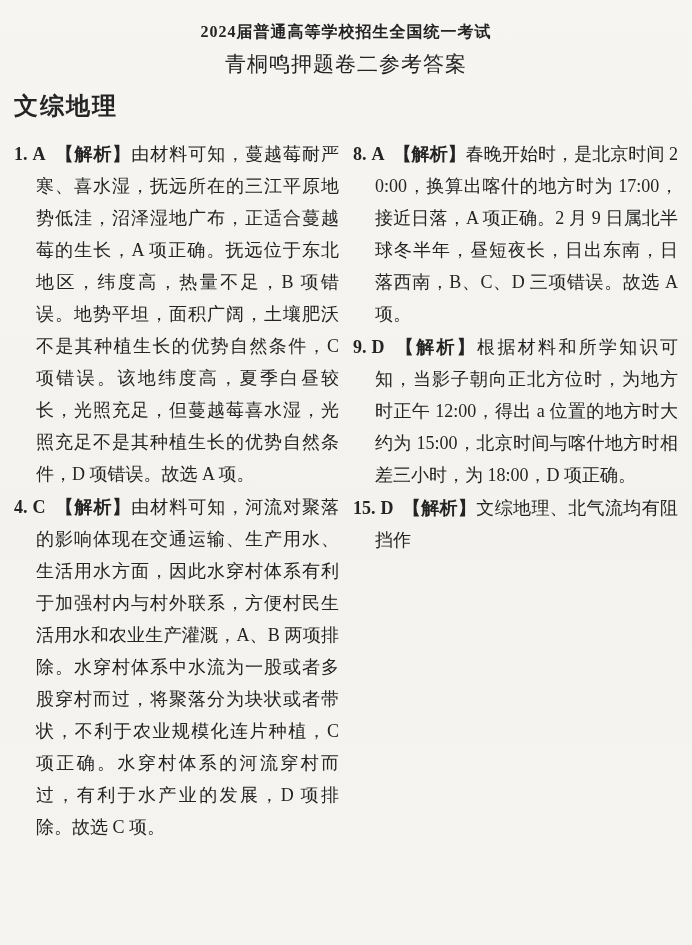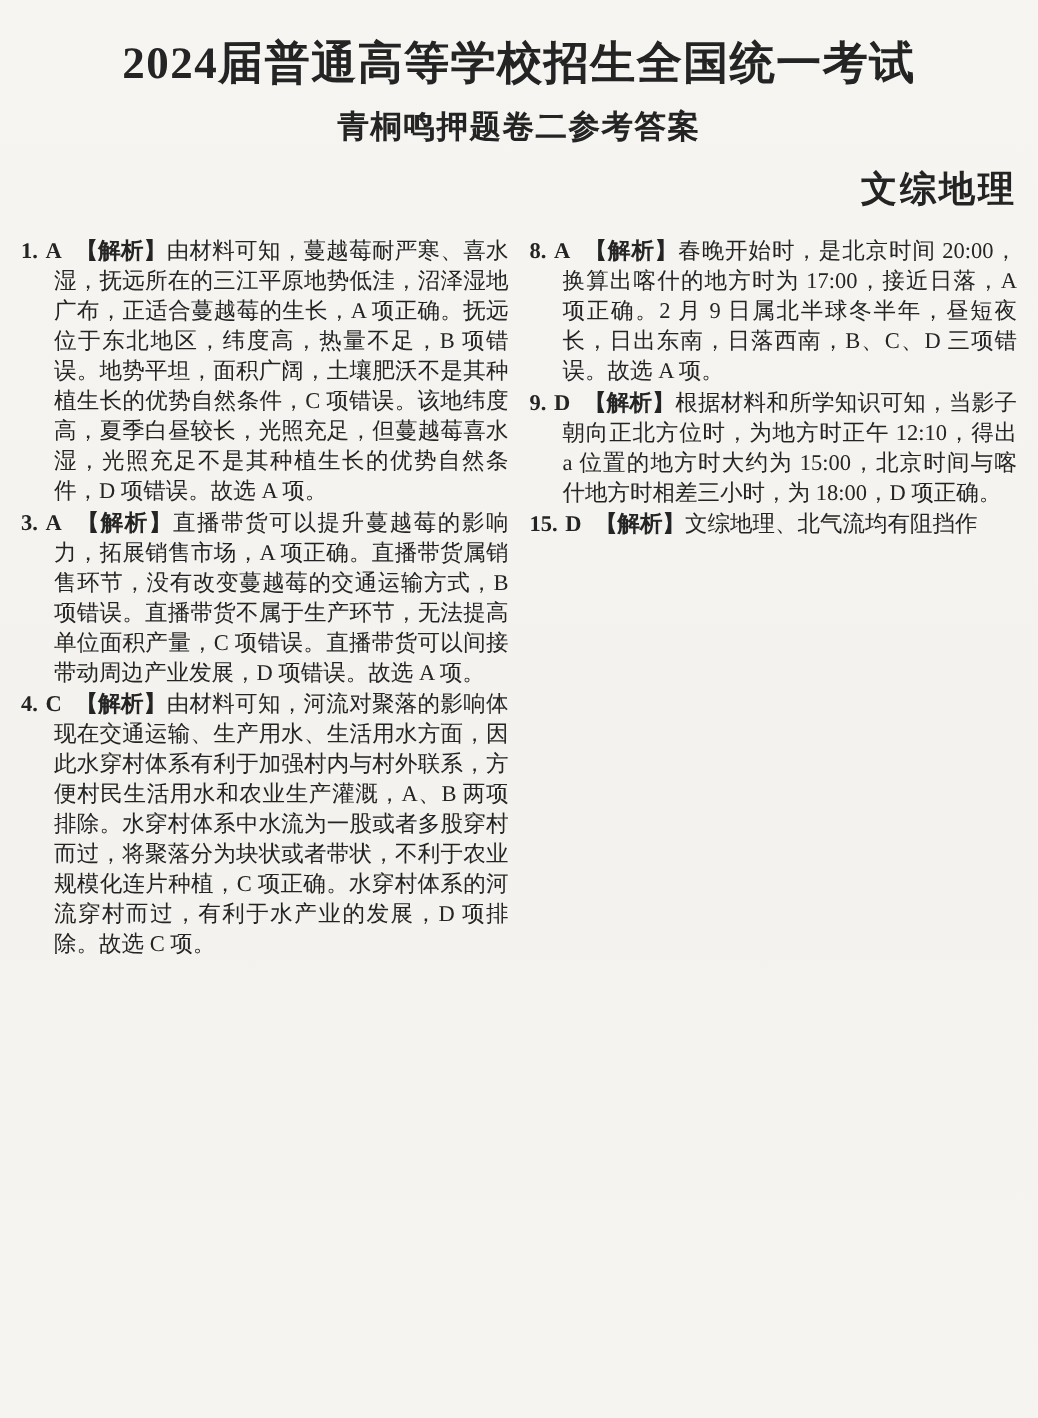--- a/index.html
+++ b/index.html
@@ -17,52 +17,52 @@
   }
   .page {
     width: 692px;
     height: 945px;
     box-sizing: border-box;
     padding: 20px 14px 0 14px;
     background: linear-gradient(180deg, #f6f5f2 0%, #f3f2ee 55%, #f5f4f1 100%);
   }
   .title-line1 {
     text-align: center;
-    font-size: 30px;
+    font-size: 16px;
     font-weight: bold;
     letter-spacing: 1px;
     margin: 2px 0 0 0;
   }
   .title-line2 {
     text-align: center;
     font-size: 21px;
-    font-weight: bold;
+    font-weight: normal;
     letter-spacing: 1px;
     margin: 7px 0 0 0;
   }
   .subject {
-    text-align: right;
+    text-align: left;
     font-size: 24px;
     font-weight: bold;
     letter-spacing: 2px;
     margin: 12px 0 0 0;
     font-family: "Liberation Sans", "DejaVu Sans", sans-serif;
   }
   .columns {
     display: flex;
     gap: 14px;
     margin-top: 16px;
   }
   .col {
     width: 325px;
     box-sizing: border-box;
   }
   .item {
-    font-size: 15px;
-    line-height: 20px;
+    font-size: 18px;
+    line-height: 32px;
     text-align: justify;
     padding-left: 22px;
     text-indent: -22px;
     margin: 0 0 1px 0;
     word-break: break-all;
   }
   .item .num {
     font-weight: bold;
     font-family: "Liberation Serif", serif;
   }
@@ -81,24 +81,23 @@
 <div class="page">
 
   <div class="title-line1">2024届普通高等学校招生全国统一考试</div>
   <div class="title-line2">青桐鸣押题卷二参考答案</div>
   <div class="subject">文综地理</div>
 
   <div class="columns">
 
     <div class="col">
       <div class="item"><span class="num">1.</span><span class="ans">A</span><span class="marker">【解析】</span><span>由材料可知，蔓越莓耐严寒、喜水湿，抚远所在的三江平原地势低洼，沼泽湿地广布，正适合蔓越莓的生长，A 项正确。抚远位于东北地区，纬度高，热量不足，B 项错误。地势平坦，面积广阔，土壤肥沃不是其种植生长的优势自然条件，C 项错误。该地纬度高，夏季白昼较长，光照充足，但蔓越莓喜水湿，光照充足不是其种植生长的优势自然条件，D 项错误。故选 A 项。</span></div>
-      <div class="item"><span class="num">3.</span><span class="ans">A</span><span class="marker">【解析】</span><span>直播带货可以提升蔓越莓的影响力，拓展销售市场，A 项正确。直播带货属销售环节，没有改变蔓越莓的交通运输方式，B 项错误。直播带货不属于生产环节，无法提高单位面积产量，C 项错误。直播带货可以间接带动周边产业发展，D 项错误。故选 A 项。</span></div>
       <div class="item"><span class="num">4.</span><span class="ans">C</span><span class="marker">【解析】</span><span>由材料可知，河流对聚落的影响体现在交通运输、生产用水、生活用水方面，因此水穿村体系有利于加强村内与村外联系，方便村民生活用水和农业生产灌溉，A、B 两项排除。水穿村体系中水流为一股或者多股穿村而过，将聚落分为块状或者带状，不利于农业规模化连片种植，C 项正确。水穿村体系的河流穿村而过，有利于水产业的发展，D 项排除。故选 C 项。</span></div>
     </div>
 
     <div class="col">
       <div class="item"><span class="num">8.</span><span class="ans">A</span><span class="marker">【解析】</span><span>春晚开始时，是北京时间 20:00，换算出喀什的地方时为 17:00，接近日落，A 项正确。2 月 9 日属北半球冬半年，昼短夜长，日出东南，日落西南，B、C、D 三项错误。故选 A 项。</span></div>
-      <div class="item"><span class="num">9.</span><span class="ans">D</span><span class="marker">【解析】</span><span>根据材料和所学知识可知，当影子朝向正北方位时，为地方时正午 12:10，得出 a 位置的地方时大约为 15:00，北京时间与喀什地方时相差三小时，为 18:00，D 项正确。</span></div>
+      <div class="item"><span class="num">9.</span><span class="ans">D</span><span class="marker">【解析】</span><span>根据材料和所学知识可知，当影子朝向正北方位时，为地方时正午 12:00，得出 a 位置的地方时大约为 15:00，北京时间与喀什地方时相差三小时，为 18:00，D 项正确。</span></div>
       <div class="item"><span class="num">15.</span><span class="ans">D</span><span class="marker">【解析】</span><span>文综地理、北气流均有阻挡作</span></div>
     </div>
 
   </div>
 </div>
 
 </body></html>

